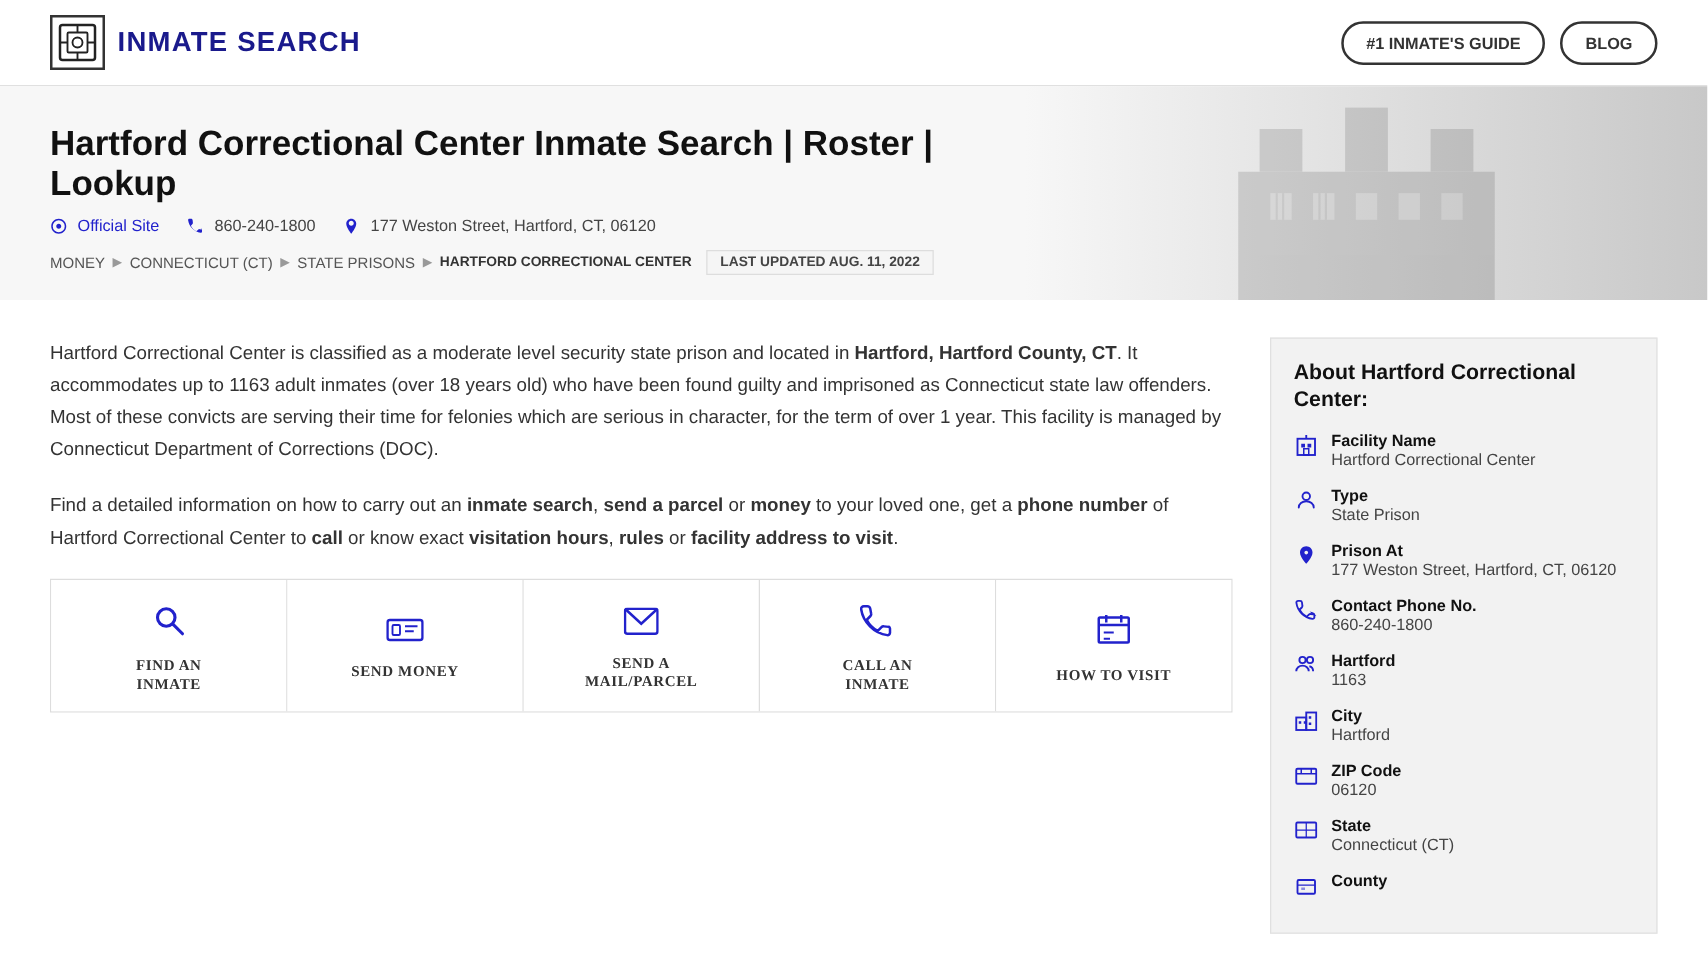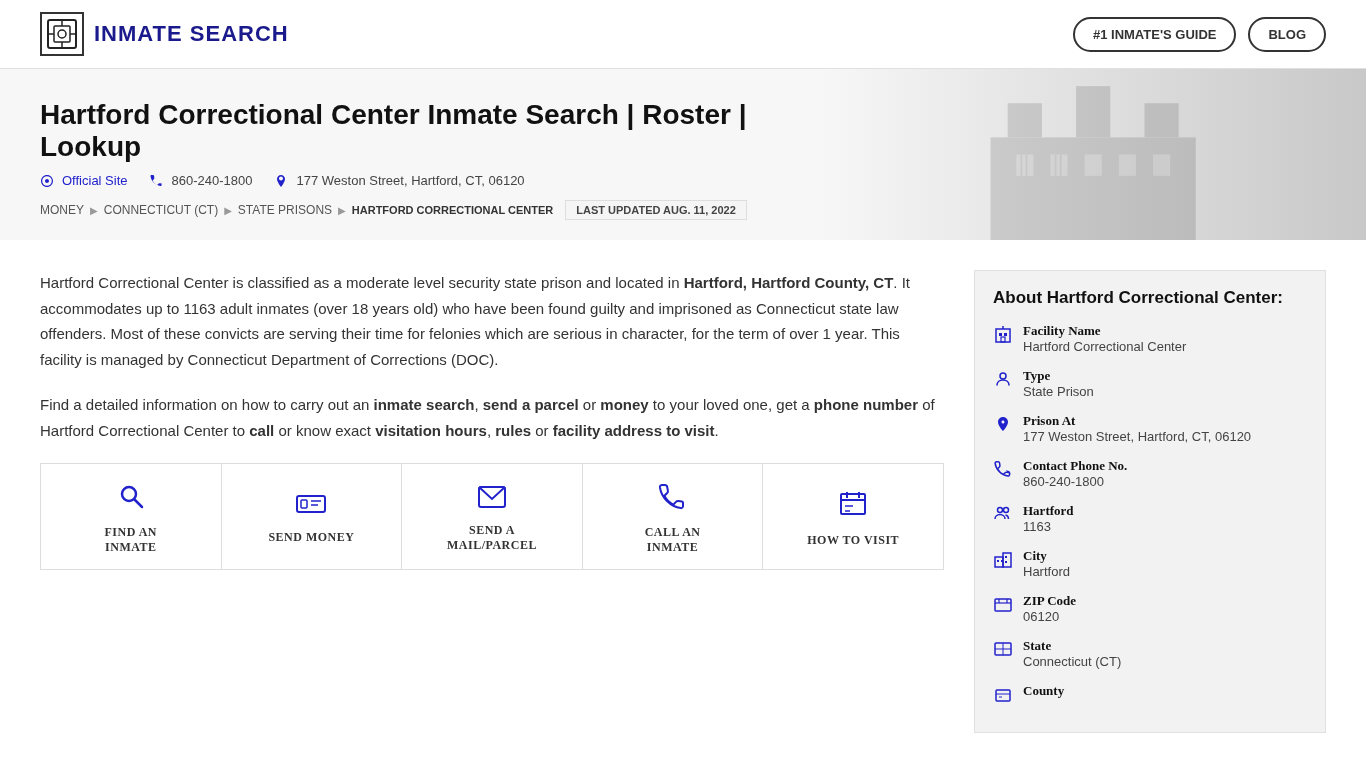--- a/index.html
+++ b/index.html
@@ -106,21 +106,21 @@
     }
 
     
     .main-layout {
       display: flex;
       gap: 30px;
       padding: 30px 40px;
       max-width: 1366px;
     }
     .main-content { flex: 1; min-width: 0; }
-    .sidebar { width: 352px; flex-shrink: 0; }
+    .sidebar { width: 310px; flex-shrink: 0; }
 
     
     .body-text {
       font-size: 15px;
       line-height: 1.7;
       color: #333;
       margin-bottom: 20px;
     }
     .body-text b { font-weight: 700; }
 
@@ -201,21 +201,20 @@
       flex-shrink: 0;
       width: 20px;
       text-align: center;
     }
     .about-row-content {}
     .about-row-label {
       font-weight: 700;
       font-size: 13px;
       color: #111;
       display: block;
-      font-family: Liberation Serif, serif;
     }
     .about-row-value {
       font-size: 13px;
       color: #444;
       display: block;
     }
 
     
     .hero-prison-img {
       position: absolute;

